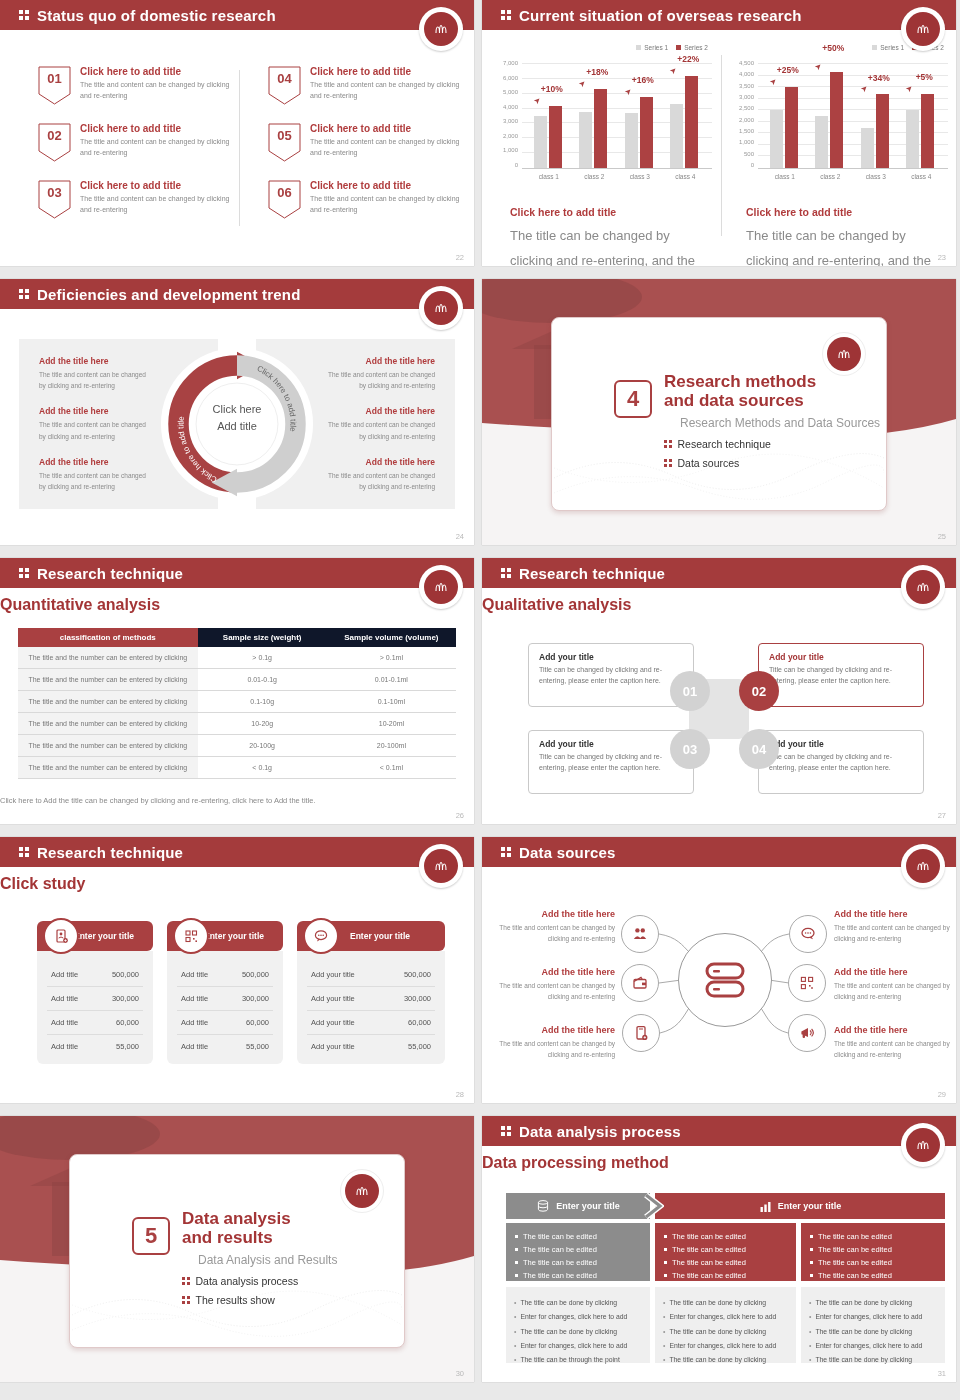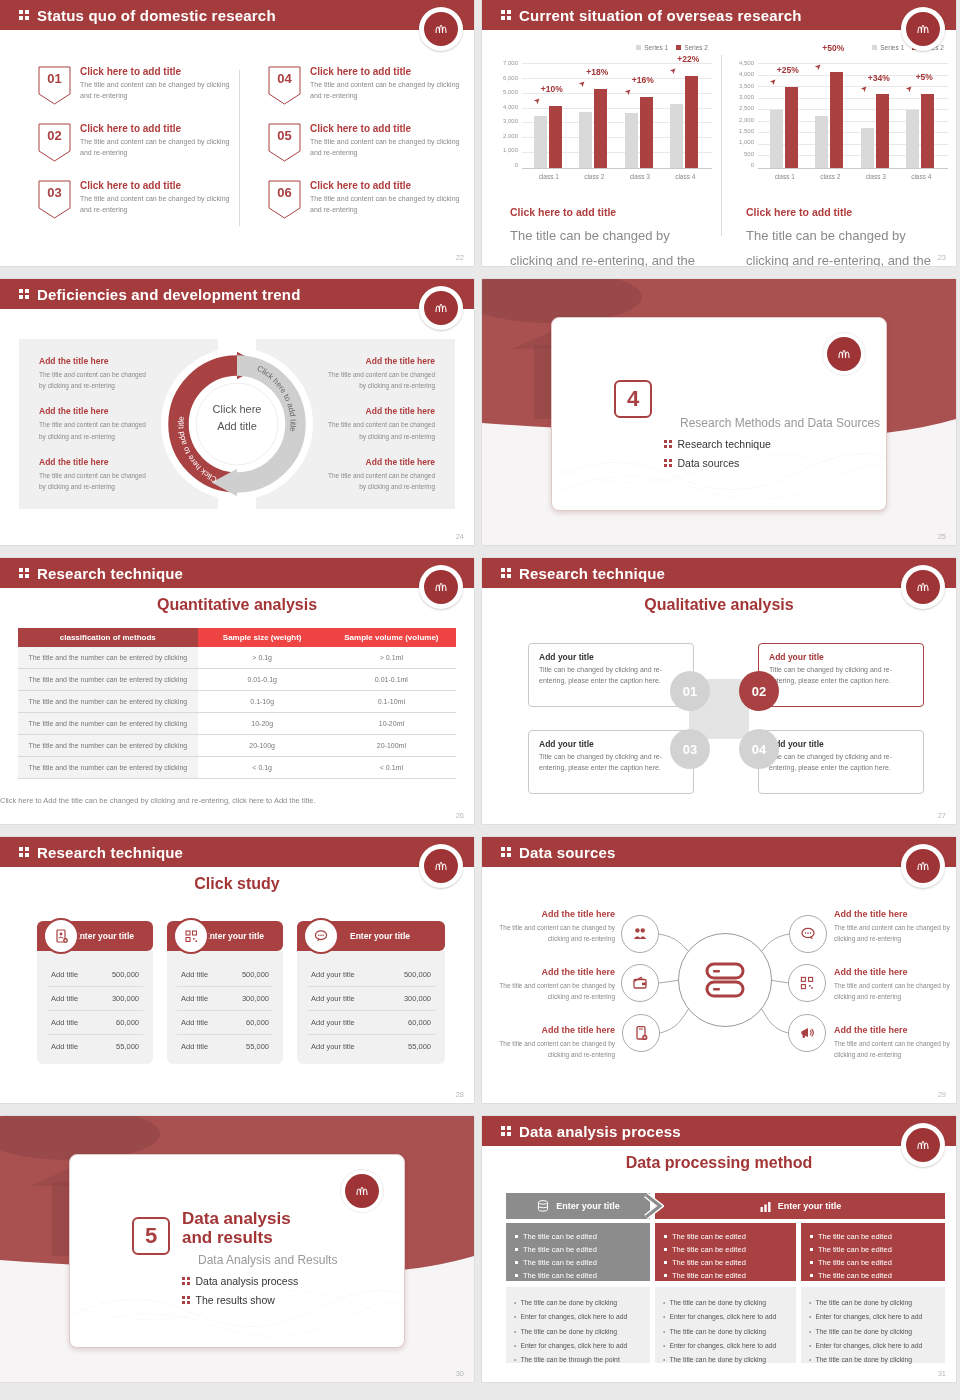--- a/index.html
+++ b/index.html
@@ -10,21 +10,21 @@
   .hd{position:absolute;top:0;left:0;right:0;height:30px;background:#a43b3c;display:flex;align-items:center;padding-left:19px;box-sizing:border-box;}
   .hd-title{color:#fff;font-weight:bold;font-size:15px;letter-spacing:.2px;}
   .dots{display:grid;grid-template-columns:4px 4px;grid-gap:2px;margin-right:8px;}
   .dots i{width:4px;height:4px;background:#fff;display:block;}
   .dots.red i{background:#a94041;}
   .dots.sm{grid-template-columns:3px 3px;grid-gap:1.5px;margin-right:6px;}
   .dots.sm i{width:3px;height:3px;}
   .logo{position:absolute;top:7px;right:11px;width:44px;height:44px;border-radius:50%;background:#fff;display:flex;align-items:center;justify-content:center;z-index:6;box-shadow:0 1px 2px rgba(0,0,0,.2);}
   .logo-in{width:34px;height:34px;border-radius:50%;background:#9e3436;display:flex;align-items:center;justify-content:center;}
   .pagenum{position:absolute;bottom:4px;right:10px;font-size:7.5px;color:#b9b9b9;}
-  .subttl{position:absolute;top:38px;left:0;right:0;text-align:center;font-size:16px;font-weight:bold;color:#a33536;}
+  .subttl{position:absolute;top:38px;left:0;right:0;text-align:left;font-size:16px;font-weight:bold;color:#a33536;}
   
   .s1-col{position:absolute;top:66px;width:200px;}
   .s1-col.l{left:38px;} .s1-col.r{left:268px;}
   .s1-item{display:flex;gap:9px;margin-bottom:17px;}
   .badge{position:relative;width:33px;height:40px;flex:0 0 33px;}
   .badge .num{position:absolute;top:5px;left:0;width:33px;text-align:center;color:#a94041;font-weight:bold;font-size:13px;}
   .s1-t{font-size:10px;font-weight:bold;color:#b03c3d;margin-bottom:3px;}
   .s1-b{font-size:7px;color:#8a8a8a;line-height:1.55;width:158px;}
   .vdiv{position:absolute;left:239px;top:70px;bottom:40px;width:1px;background:#dcdcdc;}
   
@@ -59,21 +59,21 @@
   .sec-title{position:absolute;left:112px;top:55px;font-size:17px;font-weight:bold;color:#a33536;line-height:1.1;}
   .sec-sub{position:absolute;left:128px;top:98px;font-size:12px;color:#999;}
   .sec-bullets{position:absolute;left:112px;top:120px;}
   .sec-bul{display:flex;align-items:center;margin-bottom:7px;font-size:10.5px;color:#333;}
   .sec-logo{position:absolute;top:14px;right:20px;width:42px;height:42px;border-radius:50%;background:#fff;border:1px solid #eee;display:flex;align-items:center;justify-content:center;z-index:5;}
   .sec-wave{position:absolute;left:2px;bottom:2px;width:330px;height:70px;opacity:.5;}
   
   .s5-table{position:absolute;left:18px;top:70px;width:438px;border-collapse:collapse;font-size:7px;color:#777;}
   .s5-table th{font-size:8px;color:#fff;font-weight:bold;height:17px;}
   .s5-table th.c1{background:#a94041;width:41%;}
-  .s5-table th.c2,.s5-table th.c3{background:#ef4444;width:29.5%;}
+  .s5-table th.c2,.s5-table th.c3{background:#0f172a;width:29.5%;}
   .s5-table td{height:19px;text-align:center;border-bottom:1px solid #d9d9d9;}
   .s5-table td.c1{background:#f3f3f3;}
   .s5-foot{position:absolute;left:0;right:0;top:238px;text-align:left;font-size:7.5px;color:#8a8a8a;}
   
   .s6-card{position:absolute;width:166px;height:64px;border:1px solid #c9c9c9;border-radius:4px;box-sizing:border-box;padding:8px 10px;z-index:2;background:#fff;}
   .s6-card.hl{border-color:#a94041;}
   .s6-t{font-size:8.5px;font-weight:bold;color:#333;margin-bottom:3px;}
   .s6-card.hl .s6-t{color:#a33536;}
   .s6-b{font-size:7px;color:#777;line-height:1.55;}
   .s6-sq{position:absolute;left:207px;top:121px;width:60px;height:60px;background:#e4e4e4;border-radius:10px;z-index:1;}
@@ -416,20 +416,24 @@
     </svg>
     <div class="sec-card">
       <div class="sec-logo">
           <div class="logo-in" style="width:34px;height:34px;">
             <svg width="18" height="18" viewBox="0 0 18 18">
               <path d="M4 13 C4 5 7.5 5 7.5 13 M7.5 13 C7.5 3 10.5 3 10.5 13 M10.5 13 C10.5 5 14 5 14 13" fill="none" stroke="#fff" stroke-width="1.1"></path>
             </svg>
           </div>
         </div>
       <div class="sec-num">4</div>
+      <div class="sec-title">
+          <div>Research methods</div>
+          <div>and data sources</div>
+        </div>
       <div class="sec-sub">Research Methods and Data Sources</div>
       <div class="sec-bullets">
         <div class="sec-bul">
             <span class="dots sm red">
               <i></i>
               <i></i>
               <i></i>
               <i></i>
             </span>
             <span>Research technique</span>

